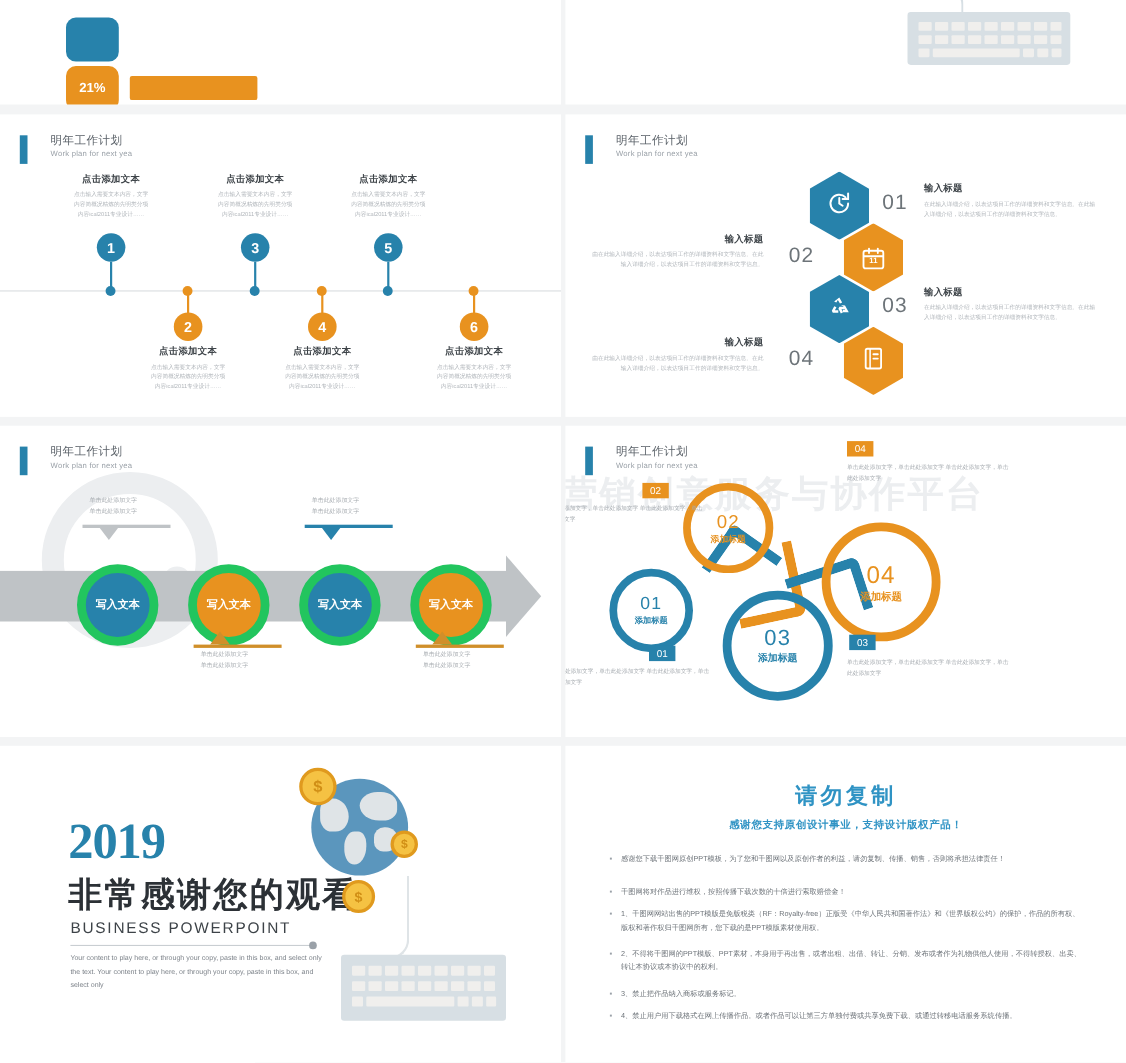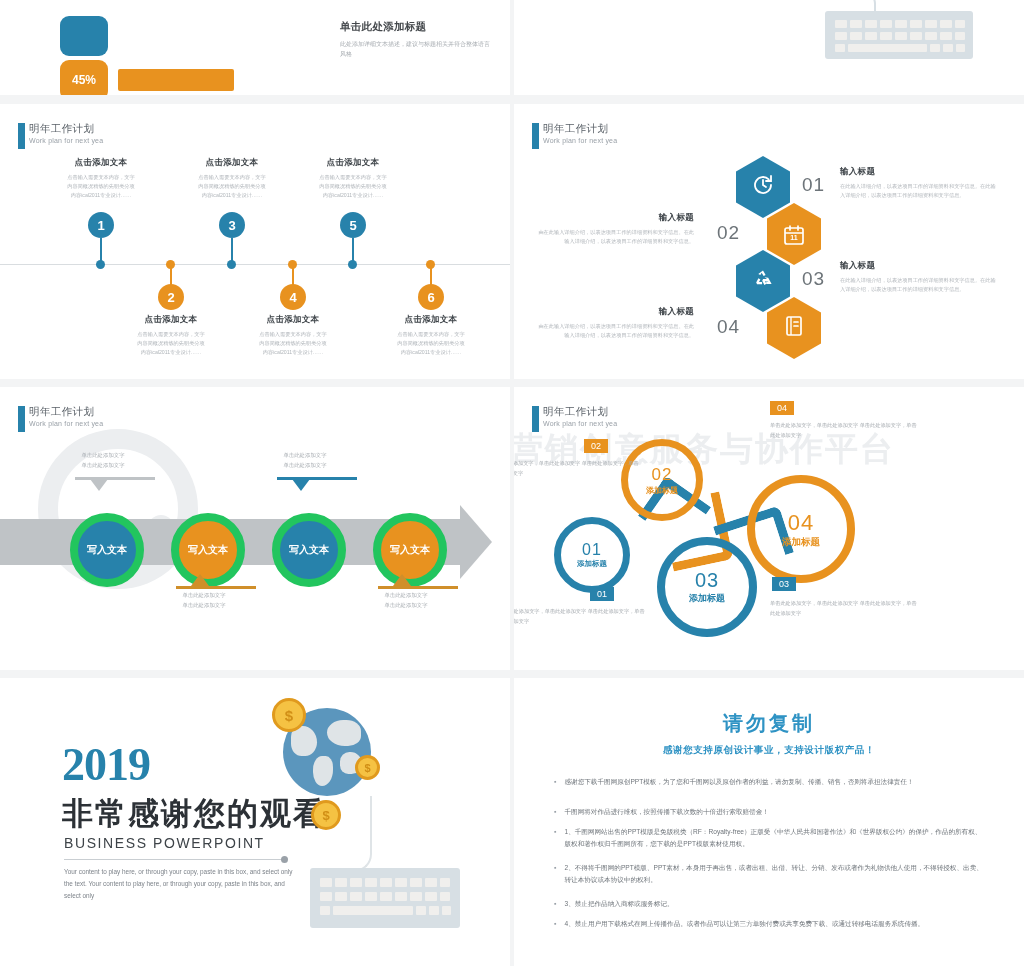--- a/index.html
+++ b/index.html
@@ -8,21 +8,21 @@
   .slide{position:absolute;background:#fff;overflow:hidden;}
 
   
   .r0{top:-60px;height:155px;}
   .r1{top:104px;height:275px;}
   .r2{top:387px;height:283px;}
   .r3{top:678px;height:288px;}
   .cL{left:0;width:510px;}
   .cR{left:514px;width:510px;}
 
-  .hdr{position:absolute;left:18px;top:18px;display:flex;align-items:flex-start;gap:4px;}
+  .hdr{position:absolute;left:18px;top:18px;display:flex;align-items:flex-start;gap:21px;}
   .hdr .bar{width:7px;height:26px;background:#2782ab;flex:0 0 auto;margin-top:1px;}
   .hdr .tt{font-size:10.5px;color:#5a6168;line-height:1.25;letter-spacing:.4px;}
   .hdr .st{font-size:7px;color:#9aa1a8;letter-spacing:.2px;margin-top:2px;}
 
   .wm{position:absolute;pointer-events:none;user-select:none;font-weight:bold;color:#eceef0;white-space:nowrap;}
 
   
   .pill{position:absolute;border-radius:9px;display:flex;align-items:center;justify-content:center;color:#fff;font-size:12px;font-weight:bold;}
   .barfill{position:absolute;height:22px;border-radius:2px;}
 
@@ -86,27 +86,23 @@
   .cpli .bt{font-size:6.6px;color:#6e747a;line-height:1.85;}
 </style>
 </head>
 <body>
 
 <div class="sheet">
 
   <div class="slide r0 cL">
     <div class="pill" style="left:60px;top:76px;width:48px;height:40px;background:#2782ab;"></div>
     <div class="pill" style="left:60px;top:120px;width:48px;height:40px;background:#e8921f;">
-      <span>45%</span>
+      <span>21%</span>
     </div>
     <div class="barfill" style="left:118px;top:129px;width:116px;background:#e8921f;"></div>
-    <div class="txtblk" style="left:340px;top:80px;">
-      <div class="h">单击此处添加标题</div>
-      <div class="p">此处添加详细文本描述，建议与标题相关并符合整体语言风格</div>
-    </div>
   </div>
 
   <div class="slide r0 cR">
     <div class="cord" style="left:320px;top:50px;width:40px;height:22px;"></div>
     <div class="kb" style="left:311px;top:71px;width:148px;height:48px;">
       <i style="left:10px;top:9px;width:12px;height:8px;"></i>
         <i style="left:25px;top:9px;width:12px;height:8px;"></i>
       <i style="left:40px;top:9px;width:12px;height:8px;"></i>
         <i style="left:55px;top:9px;width:12px;height:8px;"></i>
       <i style="left:70px;top:9px;width:12px;height:8px;"></i>

